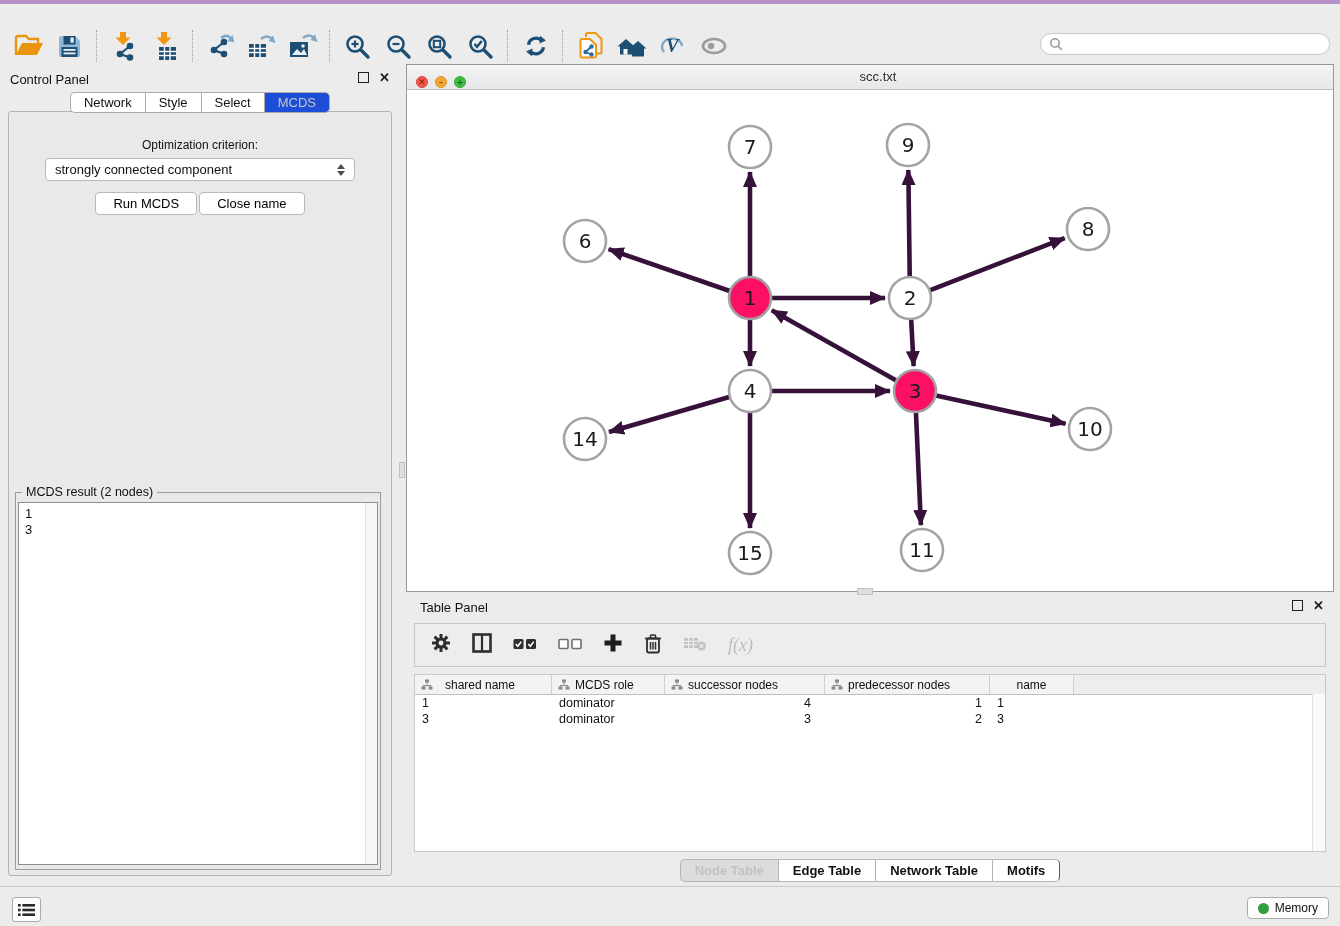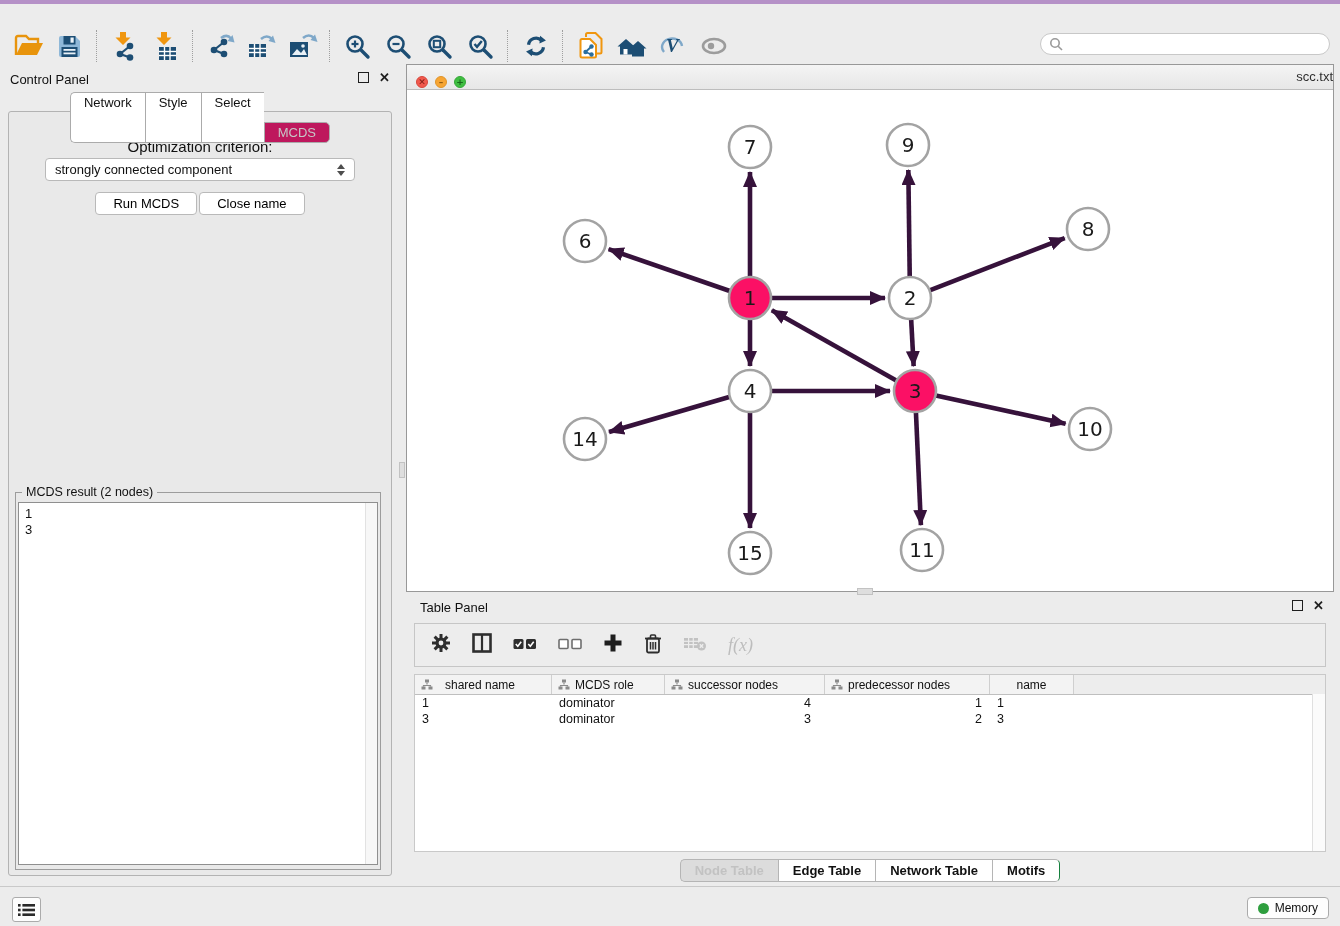--- a/index.html
+++ b/index.html
@@ -25,24 +25,24 @@
   
   #control-panel{position:absolute;left:0;top:64px;width:400px;height:822px;}
   #cp-title{position:absolute;left:10px;top:8px;font-size:13px;}
   .panel-ctrls{position:absolute;right:10px;top:8px;display:flex;gap:10px;align-items:center;}
   .float-btn{width:9px;height:9px;border:1.5px solid #1E1E1E;background:transparent;}
   .close-btn{font-size:13px;font-weight:bold;color:#1E1E1E;line-height:10px;}
   #cp-tabs{position:absolute;left:0;top:28px;width:100%;display:flex;justify-content:center;z-index:2;}
   .cp-tab{background:#fff;border:1px solid #ABABAB;border-right:none;padding:2px 13px;font-size:13px;}
   .cp-tab:first-child{border-radius:5px 0 0 5px;}
   .cp-tab:last-child{border-right:1px solid #ABABAB;border-radius:0 5px 5px 0;}
-  .cp-tab.sel{color:#C6C6C6;background:#be185d;margin-top:30px;}
+  .cp-tab.sel{color:#C6C6C6;background:#1d4ed8;}
   #cp-body{position:absolute;left:8px;right:8px;top:47px;bottom:10px;background:#E9E9E9;
       border:1px solid #B3B3B3;border-radius:3px;}
-  #opt-label{position:absolute;left:0;top:26px;width:100%;text-align:center;font-size:15px;}
+  #opt-label{position:absolute;left:0;top:26px;width:100%;text-align:center;font-size:12px;}
   #criterion-select{position:absolute;left:36px;top:46px;width:310px;height:23px;background:#fff;
       border:1px solid #B9B9B9;border-radius:4px;font-size:13px;display:flex;align-items:center;
       padding:4px 9px;box-sizing:border-box;}
   .updown{margin-left:auto;display:flex;flex-direction:column;gap:2px;}
   .chv-up{width:0;height:0;border-left:4px solid transparent;border-right:4px solid transparent;border-bottom:5px solid #4E4E4E;}
   .chv-dn{width:0;height:0;border-left:4px solid transparent;border-right:4px solid transparent;border-top:5px solid #4E4E4E;}
   #cp-buttons{position:absolute;left:0;top:80px;width:100%;display:flex;justify-content:center;gap:2px;}
   .cp-btn{background:#fff;border:1px solid #B9B9B9;border-radius:4px;font-size:13px;padding:3px 17px;font-family:"Liberation Sans",sans-serif;}
   #mcds-group{position:absolute;left:6px;right:10px;top:380px;bottom:5px;border:1px solid #9C9C9C;}
   #mcds-legend{position:absolute;left:6px;top:-8px;background:#E9E9E9;padding:0 4px;font-size:12.5px;}
@@ -53,21 +53,21 @@
   
   #network-window{position:absolute;left:406px;top:64px;width:928px;height:528px;background:#fff;
       border:1px solid #989898;box-sizing:border-box;}
   #nw-titlebar{position:relative;height:24px;background:linear-gradient(#F4F4F4,#E7E7E7);border-bottom:1px solid #BDBDBD;}
   .nwtl{width:12px;height:12px;border-radius:50%;display:inline-block;margin-right:7px;box-sizing:border-box;
         text-align:center;font:700 9px/11px "DejaVu Sans",sans-serif;}
   #nwtl-wrap{position:absolute;left:9px;top:6px;}
   .nwtl.r{background:#F1594D;border:1px solid #D8473C;color:#7D1D14;}
   .nwtl.y{background:#F7A533;border:1px solid #E09428;color:#8F5A10;}
   .nwtl.g{background:#3FBE41;border:1px solid #36A839;color:#1A661C;}
-  #nw-title{position:absolute;left:16px;right:0;top:4px;text-align:right;font-size:13px;color:#2E2E2E;}
+  #nw-title{position:absolute;left:16px;right:0;top:4px;text-align:center;font-size:13px;color:#2E2E2E;}
   #graph-svg{position:absolute;left:0;top:24px;}
 
   
   #table-panel{position:absolute;left:406px;top:592px;width:928px;height:294px;}
   #tp-title{position:absolute;left:14px;top:8px;font-size:13px;}
   #tp-toolbar{position:absolute;left:8px;right:8px;top:31px;height:44px;background:#EDEDED;
       border:1px solid #C6C6C6;display:flex;align-items:center;gap:21px;padding-left:16px;box-sizing:border-box;}
   .fx{font-family:"Liberation Serif",serif;font-style:italic;font-size:18px;color:#BDBDBD;}
   #tbl{position:absolute;left:8px;right:8px;top:82px;height:178px;background:#fff;border:1px solid #C9C9C9;box-sizing:border-box;overflow:hidden;}
   #tbl-head{display:flex;height:19px;background:#F3F3F3;border-bottom:1px solid #BFBFBF;}

